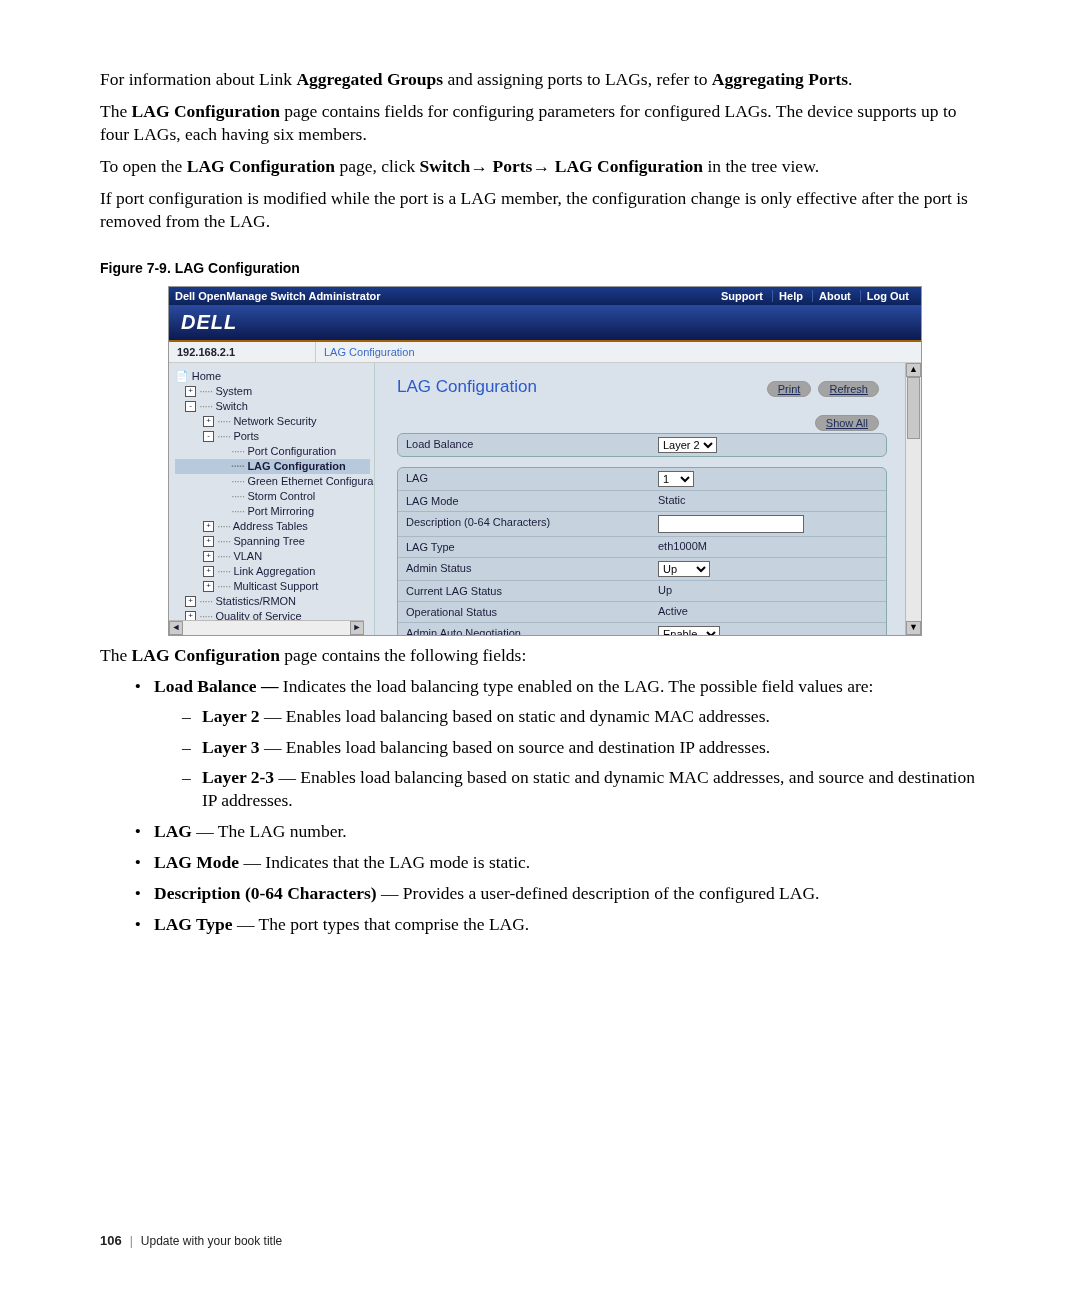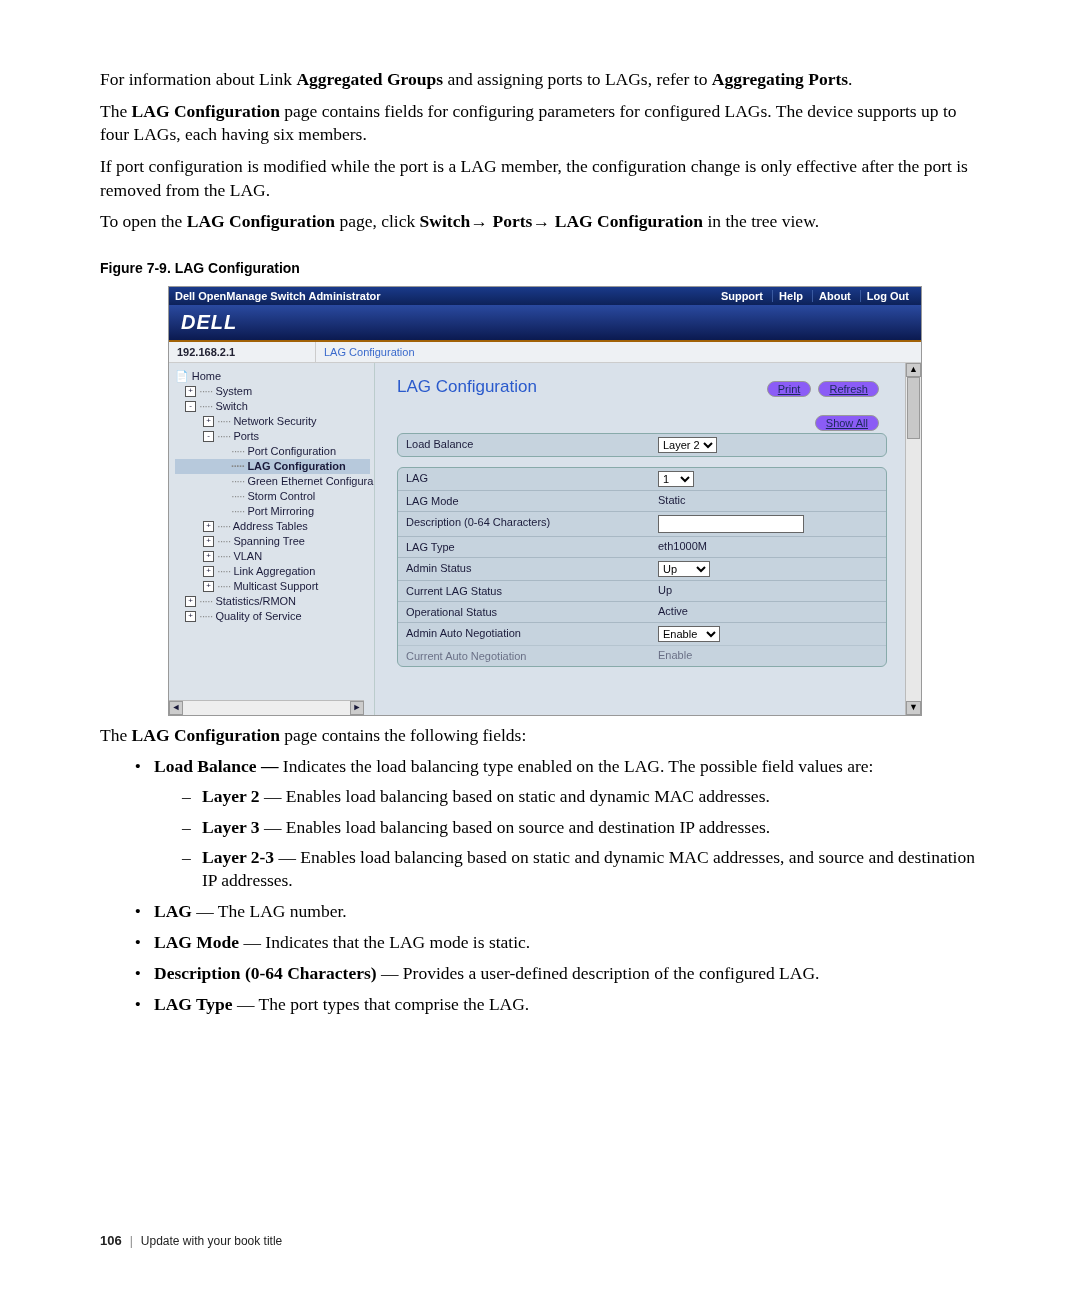--- a/index.html
+++ b/index.html
@@ -10,33 +10,33 @@
   .fig-caption { font-family:Arial,Helvetica,sans-serif; font-weight:bold; font-size:14px; margin:26px 0 10px 0; }
   .screenshot { width:752px; margin:0 auto 6px auto; font-family:Arial,Helvetica,sans-serif; font-size:11px; color:#000; border:1px solid #999; }
   .ss-titlebar { background:linear-gradient(#1a3a8a,#0d225a); color:#fff; font-size:11px; padding:3px 6px; display:flex; }
   .ss-title { font-weight:bold; flex:1; }
   .ss-tnav a { color:#fff; text-decoration:none; font-weight:bold; padding:0 6px; border-left:1px solid #3a5aa0; font-size:11px; }
   .ss-tnav a:first-child { border-left:none; }
   .ss-logo { background:linear-gradient(#2a4aa0,#0b1a50); padding:6px 12px; color:#fff; font-weight:bold; font-size:20px; font-style:italic; letter-spacing:1px; }
   .ss-bc { background:#eef1f4; border-top:2px solid #a16207; border-bottom:1px solid #ccc; display:flex; font-size:11px; }
   .ss-bc-ip { width:130px; padding:4px 8px; font-weight:bold; color:#223; border-right:1px solid #ccc; }
   .ss-bc-path { padding:4px 8px; color:#3a6acc; }
-  .ss-body { display:flex; background:#d9e1ea; height:352px; position:relative; }
+  .ss-body { display:flex; background:#d9e1ea; height:272px; position:relative; }
   .ss-tree { width:195px; background:#dce3ea; border-right:1px solid #bcc; padding:6px 4px 0 6px; font-size:11px; color:#1a1a3a; overflow:hidden; position:relative; }
   .tree-row { white-space:nowrap; line-height:15px; }
   .tree-ic { display:inline-block; width:9px; height:9px; border:1px solid #555; font-size:8px; line-height:8px; text-align:center; margin-right:3px; vertical-align:middle; background:#fff; }
   .dots { color:#888; letter-spacing:-1px; }
   .tree-sel { background:#b7c9dc; font-weight:bold; }
   .ss-hscroll { height:14px; background:#e0e0e0; display:flex; border-top:1px solid #bbb; position:absolute; bottom:0; left:0; width:195px; }
   .ss-hscroll .sb-btn { width:14px; height:14px; background:#ccc; border:1px solid #999; box-sizing:border-box; font-size:9px; text-align:center; line-height:11px; }
   .ss-hscroll .sb-track { flex:1; background:#eee; }
   .ss-main { flex:1; background:#d9e1ea; position:relative; padding:10px 22px 0 22px; overflow:hidden; }
   .ss-h1 { color:#2a5acc; font-size:17px; font-weight:normal; margin:4px 0 4px 0; }
   .ss-btns { position:absolute; top:18px; right:42px; }
-  .ss-btn { display:inline-block; background:#8b5cf6; border:1px solid #999; border-radius:10px; padding:1px 10px; font-size:11px; color:#1a2a5a; text-decoration:underline; margin-left:4px; }
+  .ss-btn { display:inline-block; background:#a3a3a3; border:1px solid #999; border-radius:10px; padding:1px 10px; font-size:11px; color:#1a2a5a; text-decoration:underline; margin-left:4px; }
   .ss-btns2 { position:absolute; top:52px; right:42px; }
   .ss-vscroll { position:absolute; right:0; top:0; bottom:0; width:15px; background:#e8e8e8; border-left:1px solid #bbb; }
   .sv-btn { width:15px; height:14px; background:#ccc; border:1px solid #999; box-sizing:border-box; font-size:9px; text-align:center; line-height:11px; }
   .sv-thumb { position:absolute; left:1px; right:1px; top:14px; height:60px; background:#c8c8c8; border:1px solid #999; }
   .sv-bot { position:absolute; bottom:0; }
   .ss-table { width:490px; margin-top:36px; }
   .ss-table-block { border:1px solid #8aa; border-radius:6px; background:#c6d3de; margin-bottom:10px; overflow:hidden; }
   .ss-trow { display:flex; font-size:11px; color:#1a1a3a; }
   .ss-trow + .ss-trow { border-top:1px solid #a8b8c4; }
   .ss-tlabel { flex:0 0 240px; padding:4px 8px; }
@@ -57,24 +57,24 @@
 <body>
 
 <div class="page">
 
   <p class="body-text">
     <span>For information about Link </span><b>Aggregated Groups</b><span> and assigning ports to LAGs, refer to </span><b>Aggregating Ports</b><span>.</span>
   </p>
   <p class="body-text">
     <span>The </span><b>LAG Configuration</b><span> page contains fields for configuring parameters for configured LAGs. The device supports up to four LAGs, each having six members.</span>
   </p>
+  <p class="body-text">
+    <span>To open the </span><b>LAG Configuration</b><span> page, click </span><b>Switch</b><span class="arrow">→ </span><b>Ports</b><span class="arrow">→ </span><b>LAG Configuration</b><span> in the tree view.</span>
+  </p>
   <p class="body-text">If port configuration is modified while the port is a LAG member, the configuration change is only effective after the port is removed from the LAG.</p>
-  <p class="body-text">
-    <span>To open the </span><b>LAG Configuration</b><span> page, click </span><b>Switch</b><span class="arrow">→ </span><b>Ports</b><span class="arrow">→ </span><b>LAG Configuration</b><span> in the tree view.</span>
-  </p>
 
   <div class="fig-caption">Figure 7-9.    LAG Configuration</div>
 
   <div class="screenshot">
     <div class="ss-titlebar">
       <span class="ss-title">Dell OpenManage Switch Administrator</span>
       <span class="ss-tnav">
         <a href="#">Support</a>
         <a href="#">Help</a>
         <a href="#">About</a>

